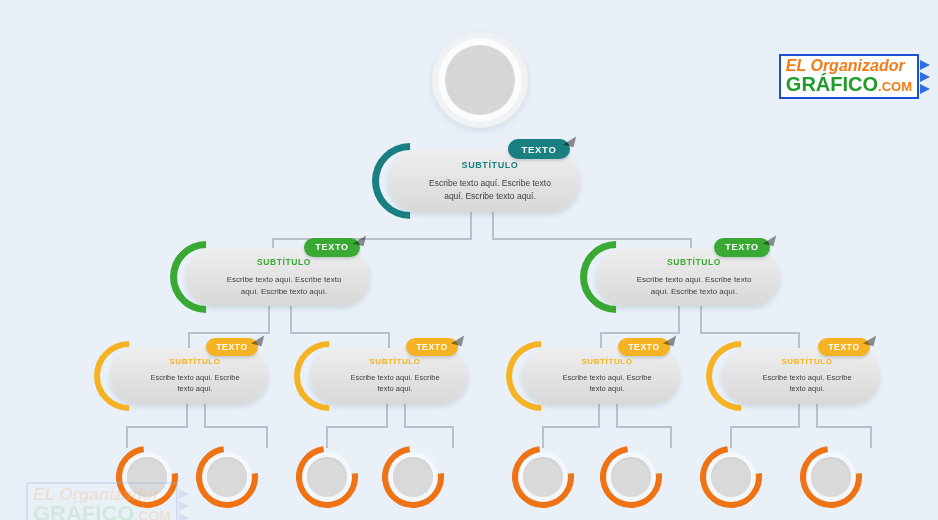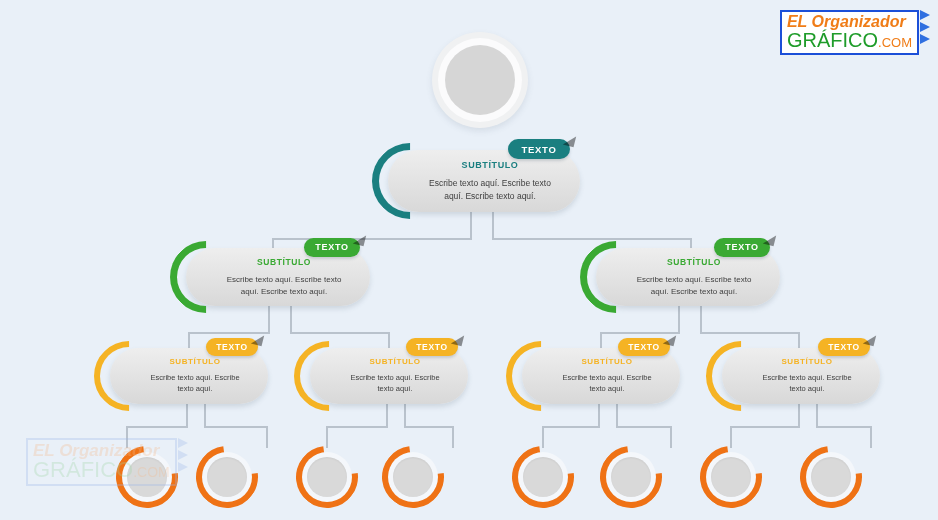--- a/index.html
+++ b/index.html
@@ -125,29 +125,31 @@
   #root-circle .rc-core {
     position: absolute;
     border-radius: 50%;
     background: #d6d6d6;
   }
 
   
   .logo {
     position: absolute;
     display: flex;
+    align-items: center;
+    margin-top: 44px;
   }
   .logo-box {
     border: 2px solid #1b4fd8;
     background: #ffffff;
     padding: 2px 5px 3px 5px;
     line-height: 1;
   }
   .logo-l1 { font-weight: bold; font-style: italic; white-space: nowrap; }
-  .logo-l2 { font-weight: normal; white-space: nowrap; }
+  .logo-l2 { font-weight: bold; white-space: nowrap; }
   .l-el      { color: #f07d18; }
   .l-org     { color: #f07d18; }
   .l-grafico { color: #1f9c2a; }
   .l-com     { color: #f07d18; }
   .arrows { display: flex; flex-direction: column; gap: 2px; margin-left: 1px; }
   .arrow {
     width: 0; height: 0;
     border-top: 5px solid transparent;
     border-bottom: 5px solid transparent;
     border-left: 10px solid #2f6fe0;

